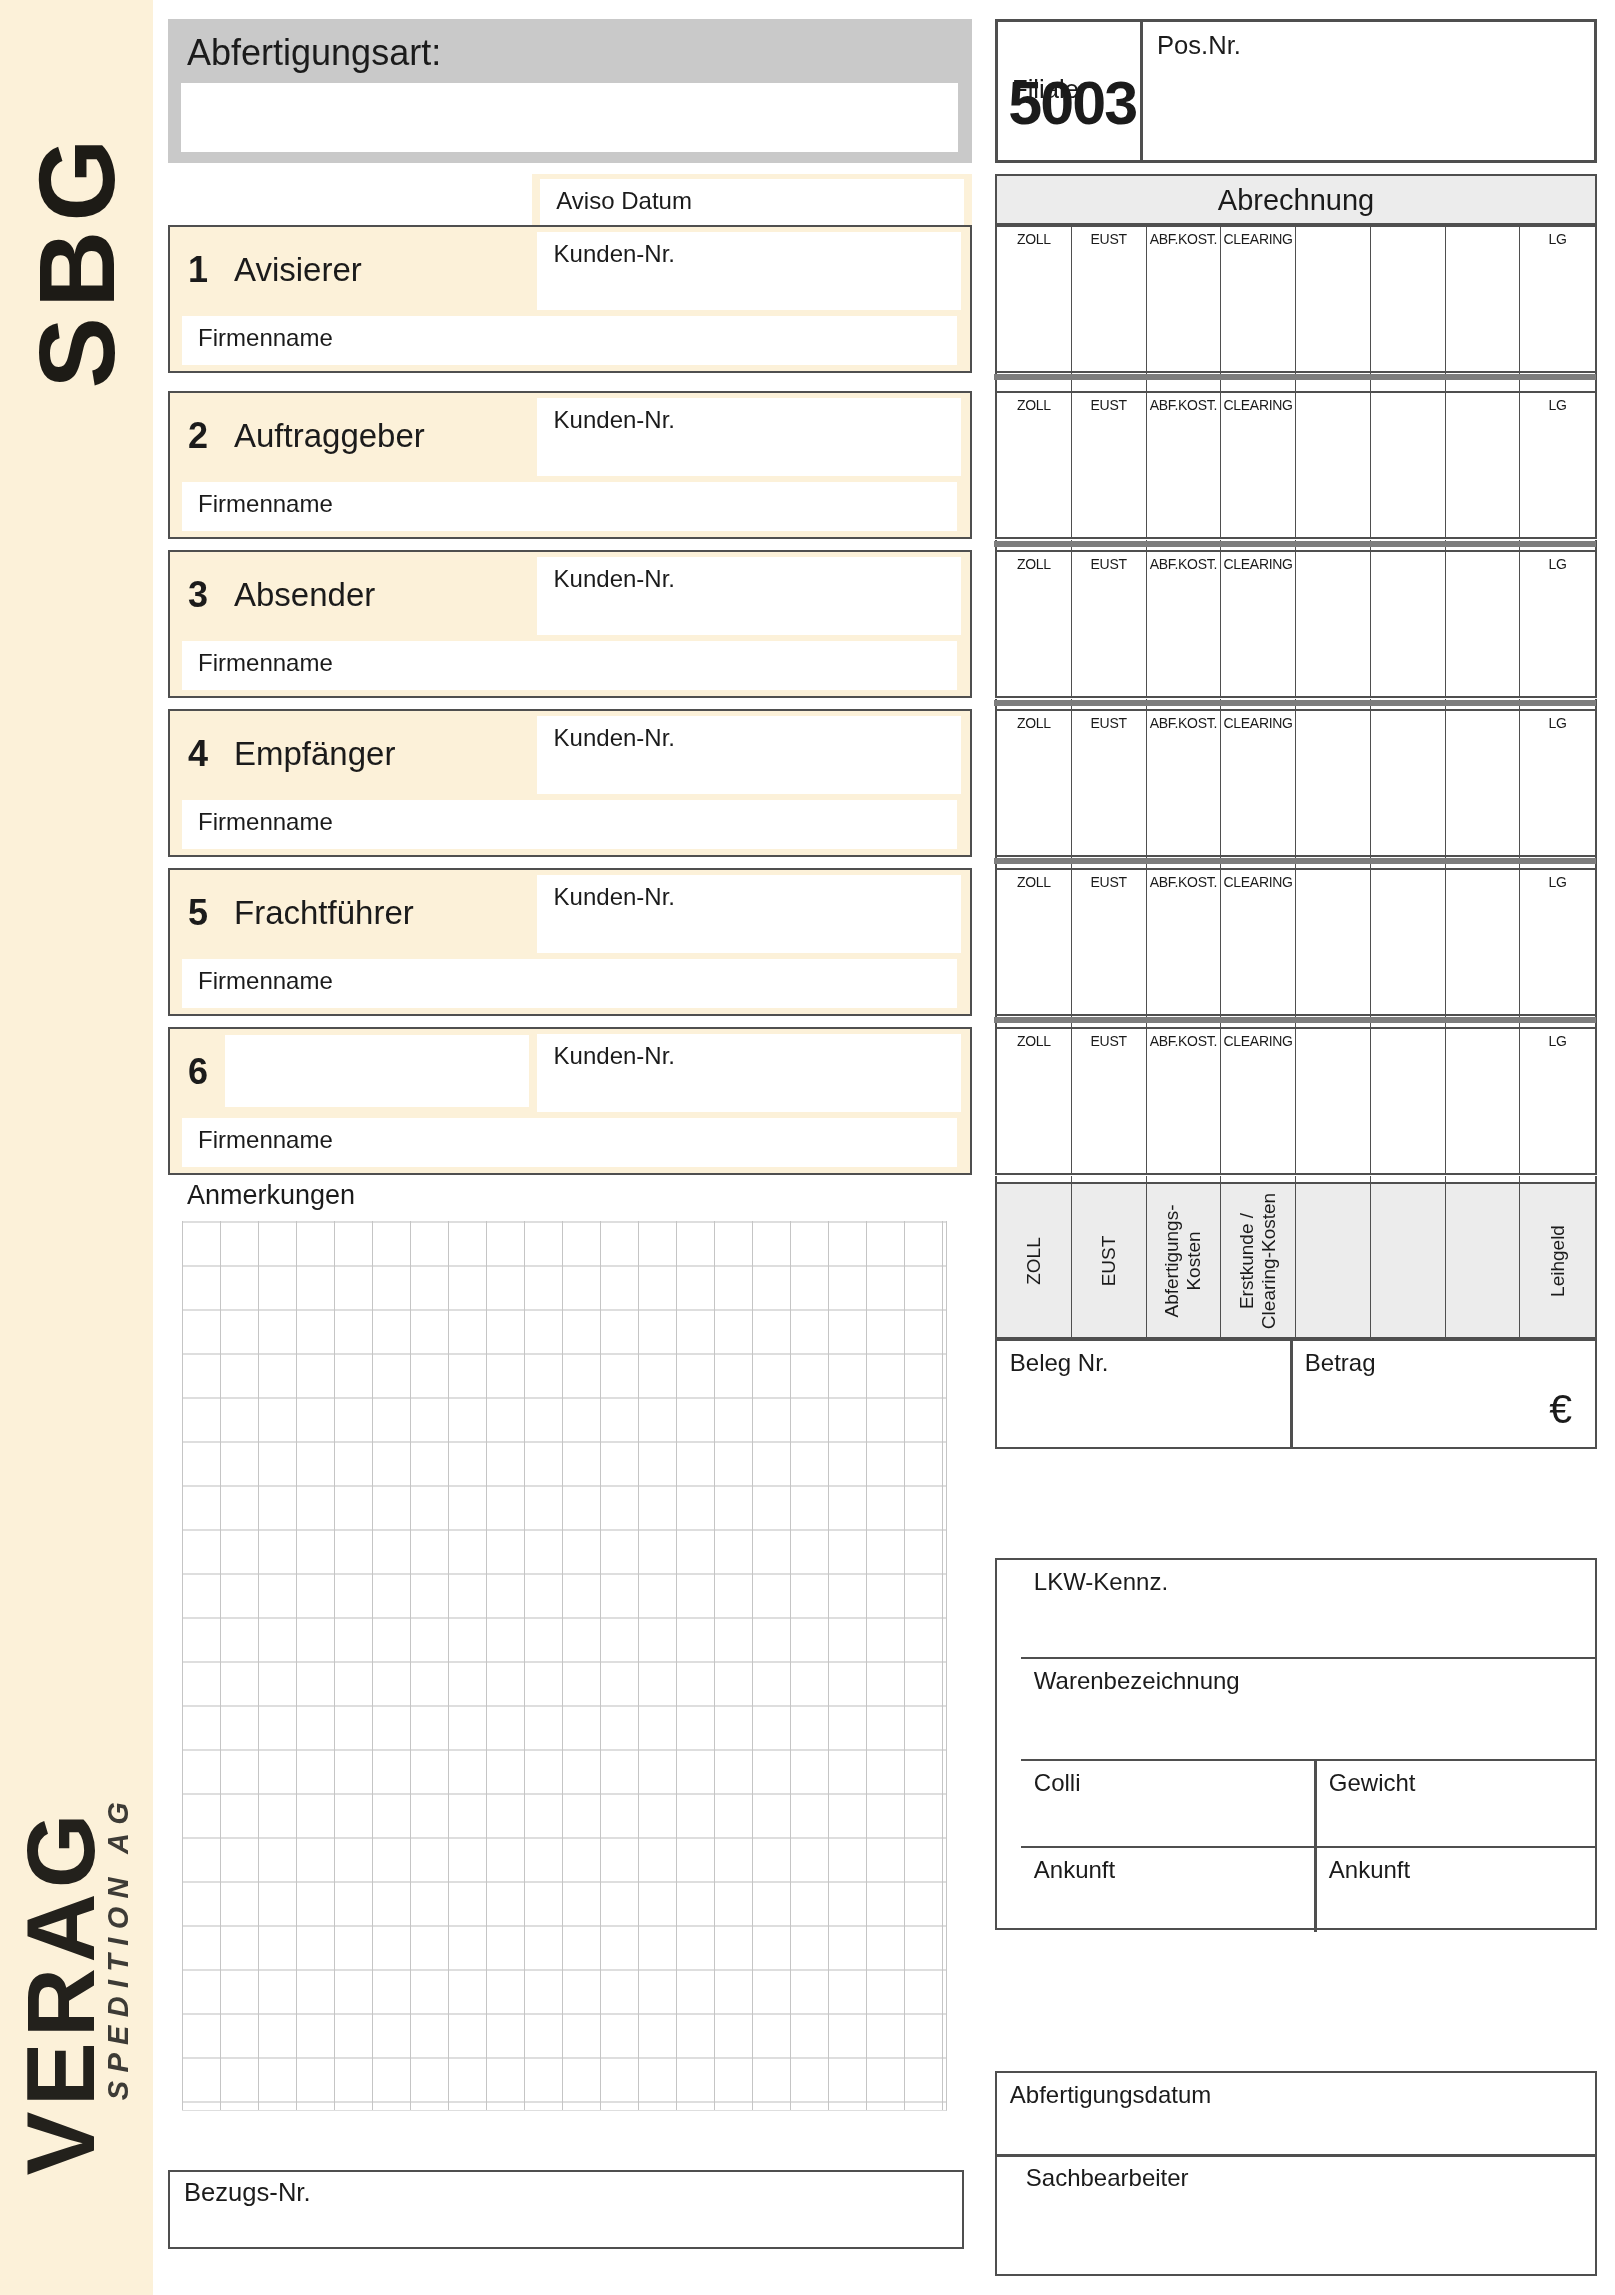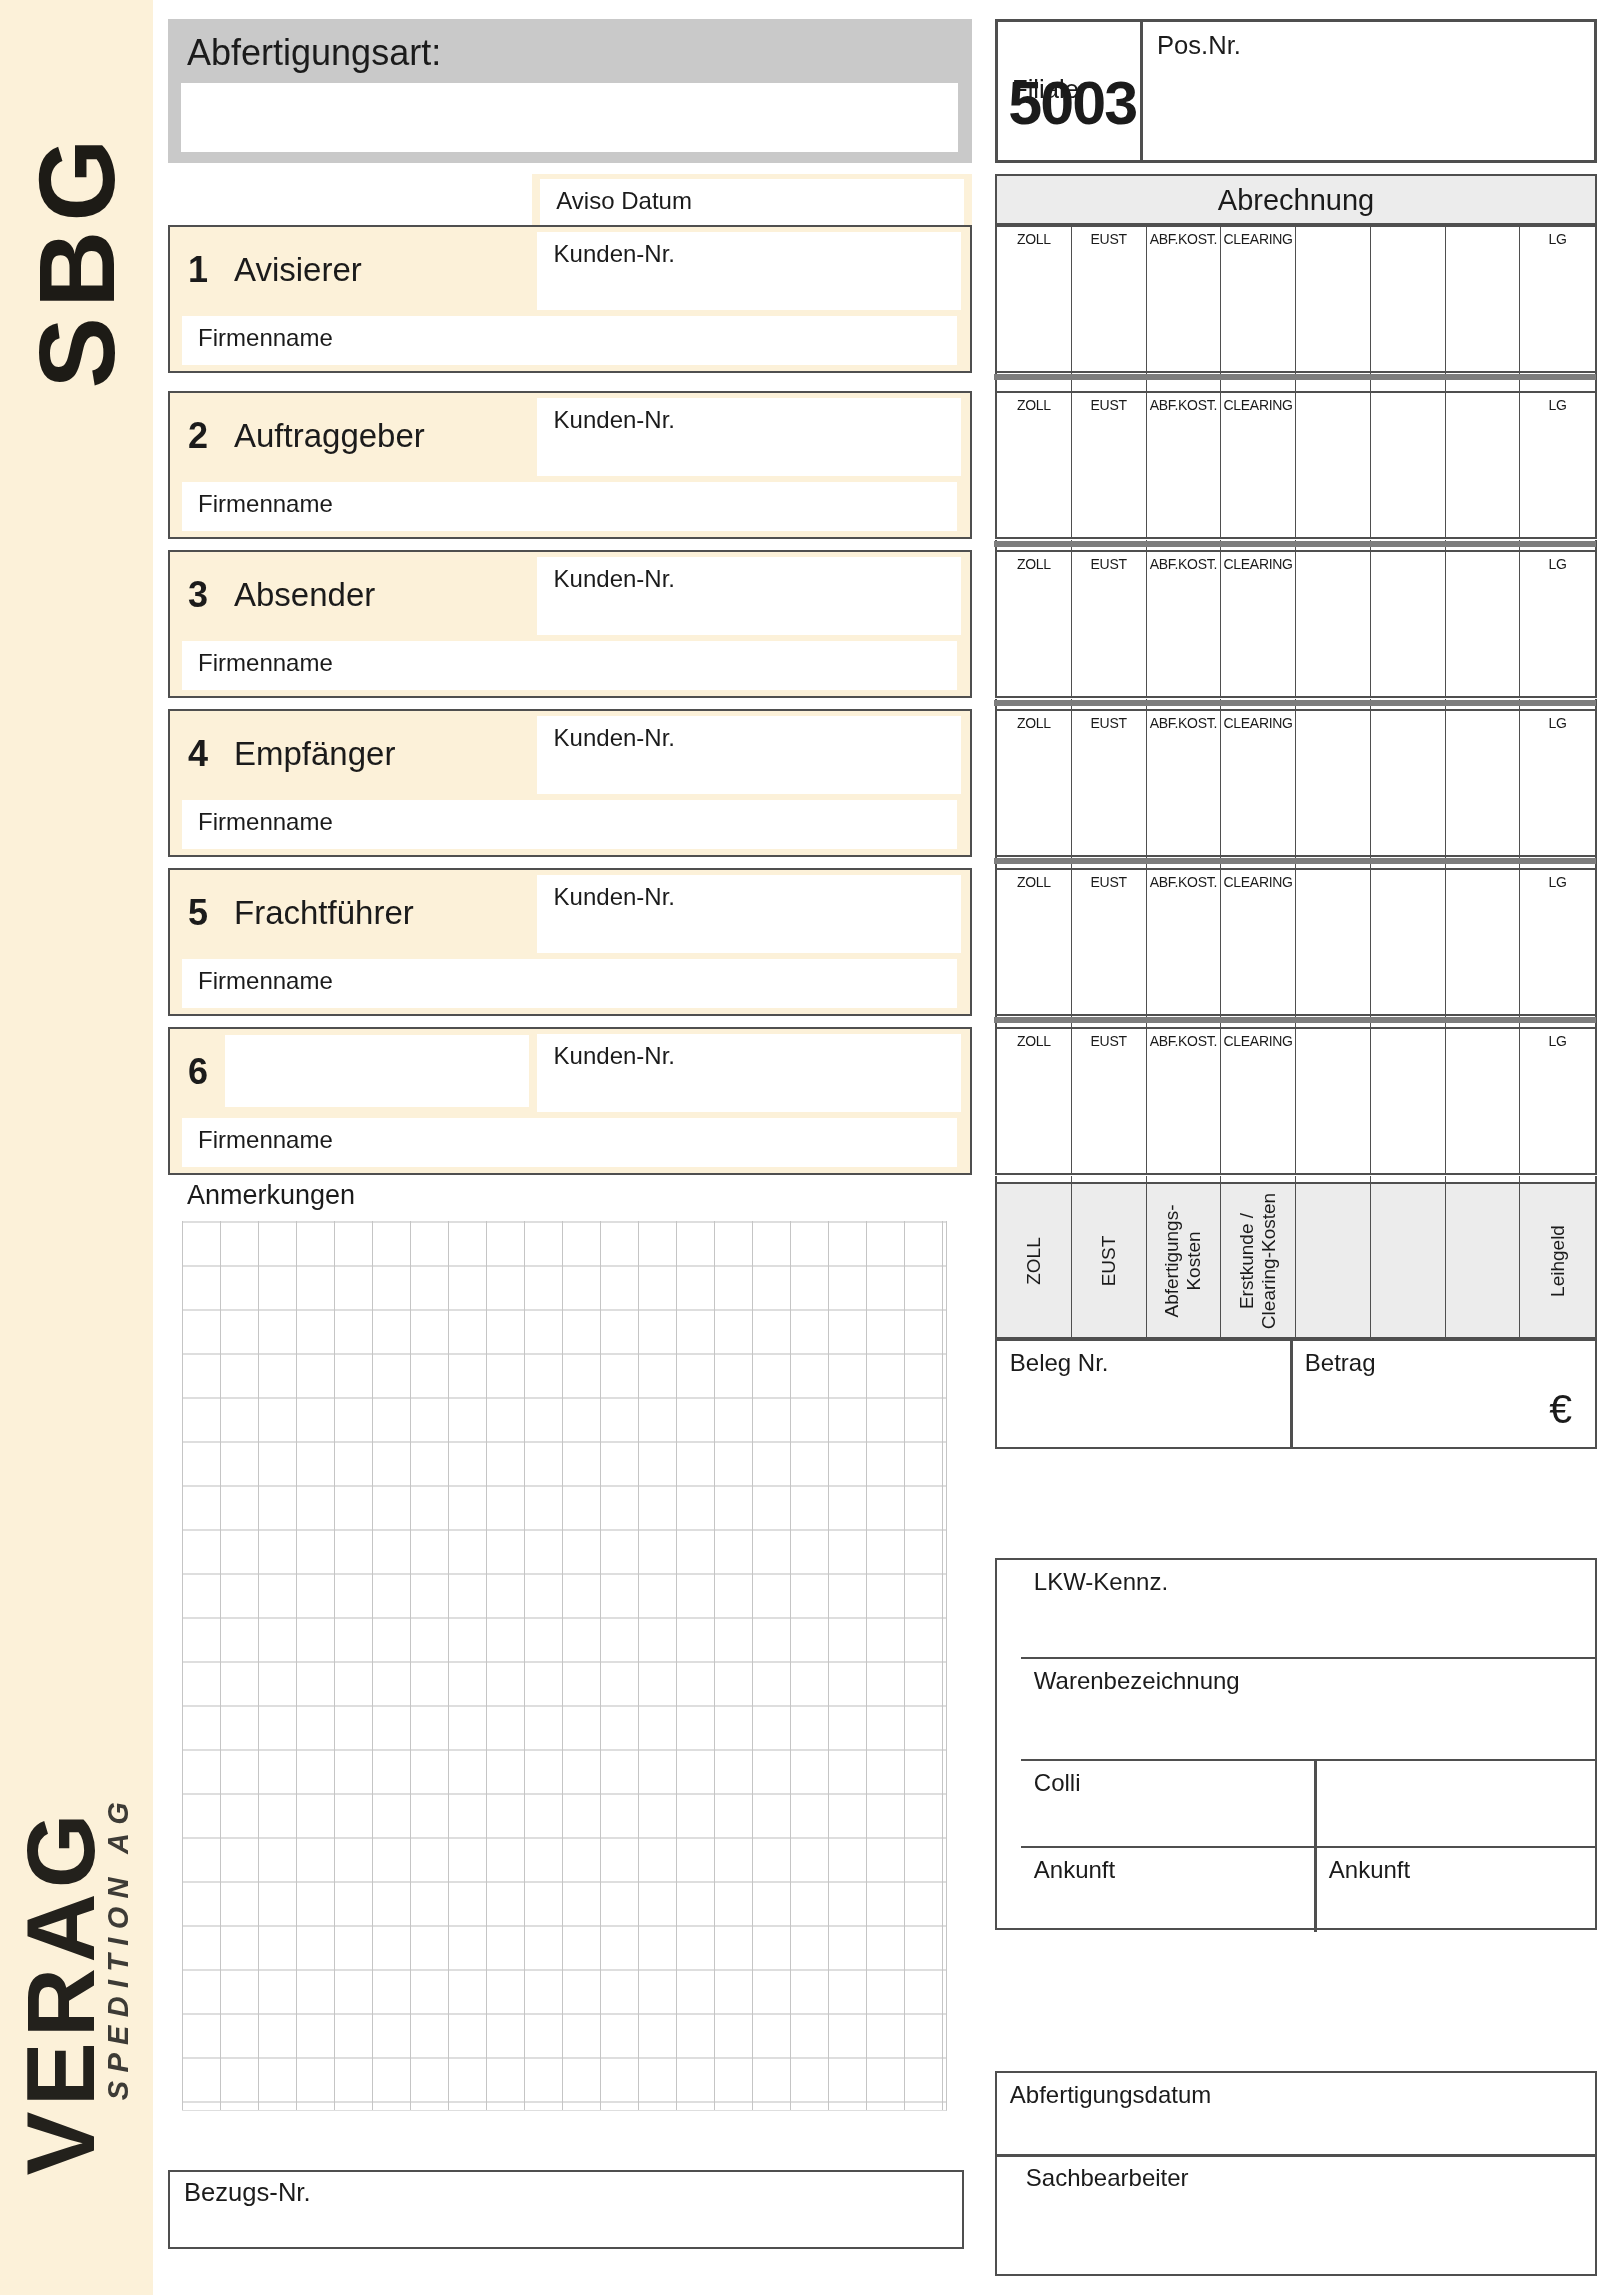--- a/index.html
+++ b/index.html
@@ -433,20 +433,23 @@
       <span class="lkw-label">LKW-Kennz.</span>
     </div>
     <div class="lkw-row" style="height:102px;">
       <span class="lkw-label">Warenbezeichnung</span>
     </div>
     <div class="lkw-row" style="height:87px;">
       <div class="half-div"></div>
       <div style="position:absolute;left:0;top:0;width:293px;height:100%;">
         <span class="lkw-label">Colli</span>
       </div>
+      <div style="position:absolute;left:295px;top:0;right:0;height:100%;">
+        <span class="half-label" style="left:12.8px;">Gewicht</span>
+      </div>
     </div>
     <div class="lkw-row" style="height:86px;">
       <div class="half-div"></div>
       <div style="position:absolute;left:0;top:0;width:293px;height:100%;">
         <span class="lkw-label">Ankunft</span>
       </div>
       <div style="position:absolute;left:295px;top:0;right:0;height:100%;">
         <span class="half-label" style="left:12.8px;">Ankunft</span>
       </div>
     </div>

